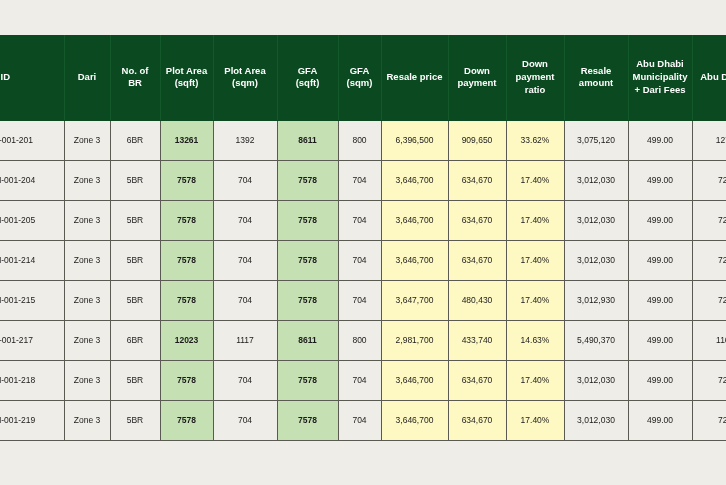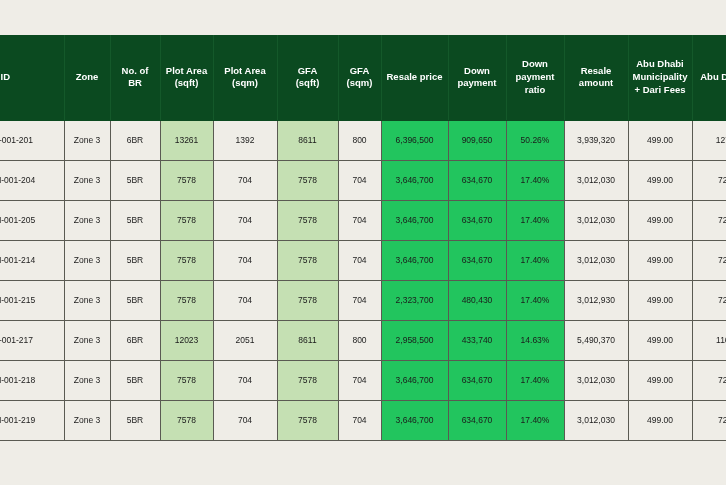--- a/index.html
+++ b/index.html
@@ -75,22 +75,22 @@
     box-sizing: border-box;
     white-space: nowrap;
     overflow: hidden;
   }
   tbody tr:first-child td { border-top: none; }
   tbody td.plotid {
     text-align: left;
     padding-left: 6px;
     font-size: 8.5px;
   }
-  tbody td.green  { background: #c5e0b3; }
-  tbody td.yellow { background: #22c55e; }
+  tbody td.green  { background: #c5e0b3; font-weight: bold; }
+  tbody td.yellow { background: #fef9c3; }
   tbody td.plain  { background: #efede7; }
 </style>
 </head>
 <body>
 
 <div id="sheet-viewport">
   <table class="grid">
     <colgroup>
       <col class="c0">
         <col class="c1">
@@ -102,21 +102,21 @@
         <col class="c7">
         <col class="c8">
         <col class="c9">
       <col class="c10">
         <col class="c11">
         <col class="c12">
     </colgroup>
     <thead>
       <tr>
           <th class="col-plotid">Plot ID</th>
-          <th>Zone</th>
+          <th>Dari</th>
           <th>No. of BR</th>
           <th>Plot Area
 (sqft)</th>
           <th>Plot Area
 (sqm)</th>
           <th>GFA
 (sqft)</th>
           <th>GFA
 (sqm)</th>
           <th>Resale price</th>
@@ -134,22 +134,22 @@
         <tr>
           <td class="plain plotid">A-VL-001-201</td>
           <td class="plain">Zone 3</td>
           <td class="plain">6BR</td>
           <td class="green">13261</td>
           <td class="plain">1392</td>
           <td class="green">8611</td>
           <td class="plain">800</td>
           <td class="yellow">6,396,500</td>
           <td class="yellow">909,650</td>
-          <td class="yellow">50.26%</td>
-          <td class="plain">3,939,320</td>
+          <td class="yellow">33.62%</td>
+          <td class="plain">3,075,120</td>
           <td class="plain">499.00</td>
           <td class="plain">127,</td>
         </tr>
         <tr>
           <td class="plain plotid">A-VM-001-204</td>
           <td class="plain">Zone 3</td>
           <td class="plain">5BR</td>
           <td class="green">7578</td>
           <td class="plain">704</td>
           <td class="green">7578</td>
@@ -192,36 +192,36 @@
           <td class="plain">72,</td>
         </tr>
         <tr>
           <td class="plain plotid">A-VM-001-215</td>
           <td class="plain">Zone 3</td>
           <td class="plain">5BR</td>
           <td class="green">7578</td>
           <td class="plain">704</td>
           <td class="green">7578</td>
           <td class="plain">704</td>
-          <td class="yellow">2,323,700</td>
+          <td class="yellow">3,647,700</td>
           <td class="yellow">480,430</td>
           <td class="yellow">17.40%</td>
           <td class="plain">3,012,930</td>
           <td class="plain">499.00</td>
           <td class="plain">72,</td>
         </tr>
         <tr>
           <td class="plain plotid">A-VL-001-217</td>
           <td class="plain">Zone 3</td>
           <td class="plain">6BR</td>
           <td class="green">12023</td>
-          <td class="plain">2051</td>
+          <td class="plain">1117</td>
           <td class="green">8611</td>
           <td class="plain">800</td>
-          <td class="yellow">2,958,500</td>
+          <td class="yellow">2,981,700</td>
           <td class="yellow">433,740</td>
           <td class="yellow">14.63%</td>
           <td class="plain">5,490,370</td>
           <td class="plain">499.00</td>
           <td class="plain">116,</td>
         </tr>
         <tr>
           <td class="plain plotid">A-VM-001-218</td>
           <td class="plain">Zone 3</td>
           <td class="plain">5BR</td>

